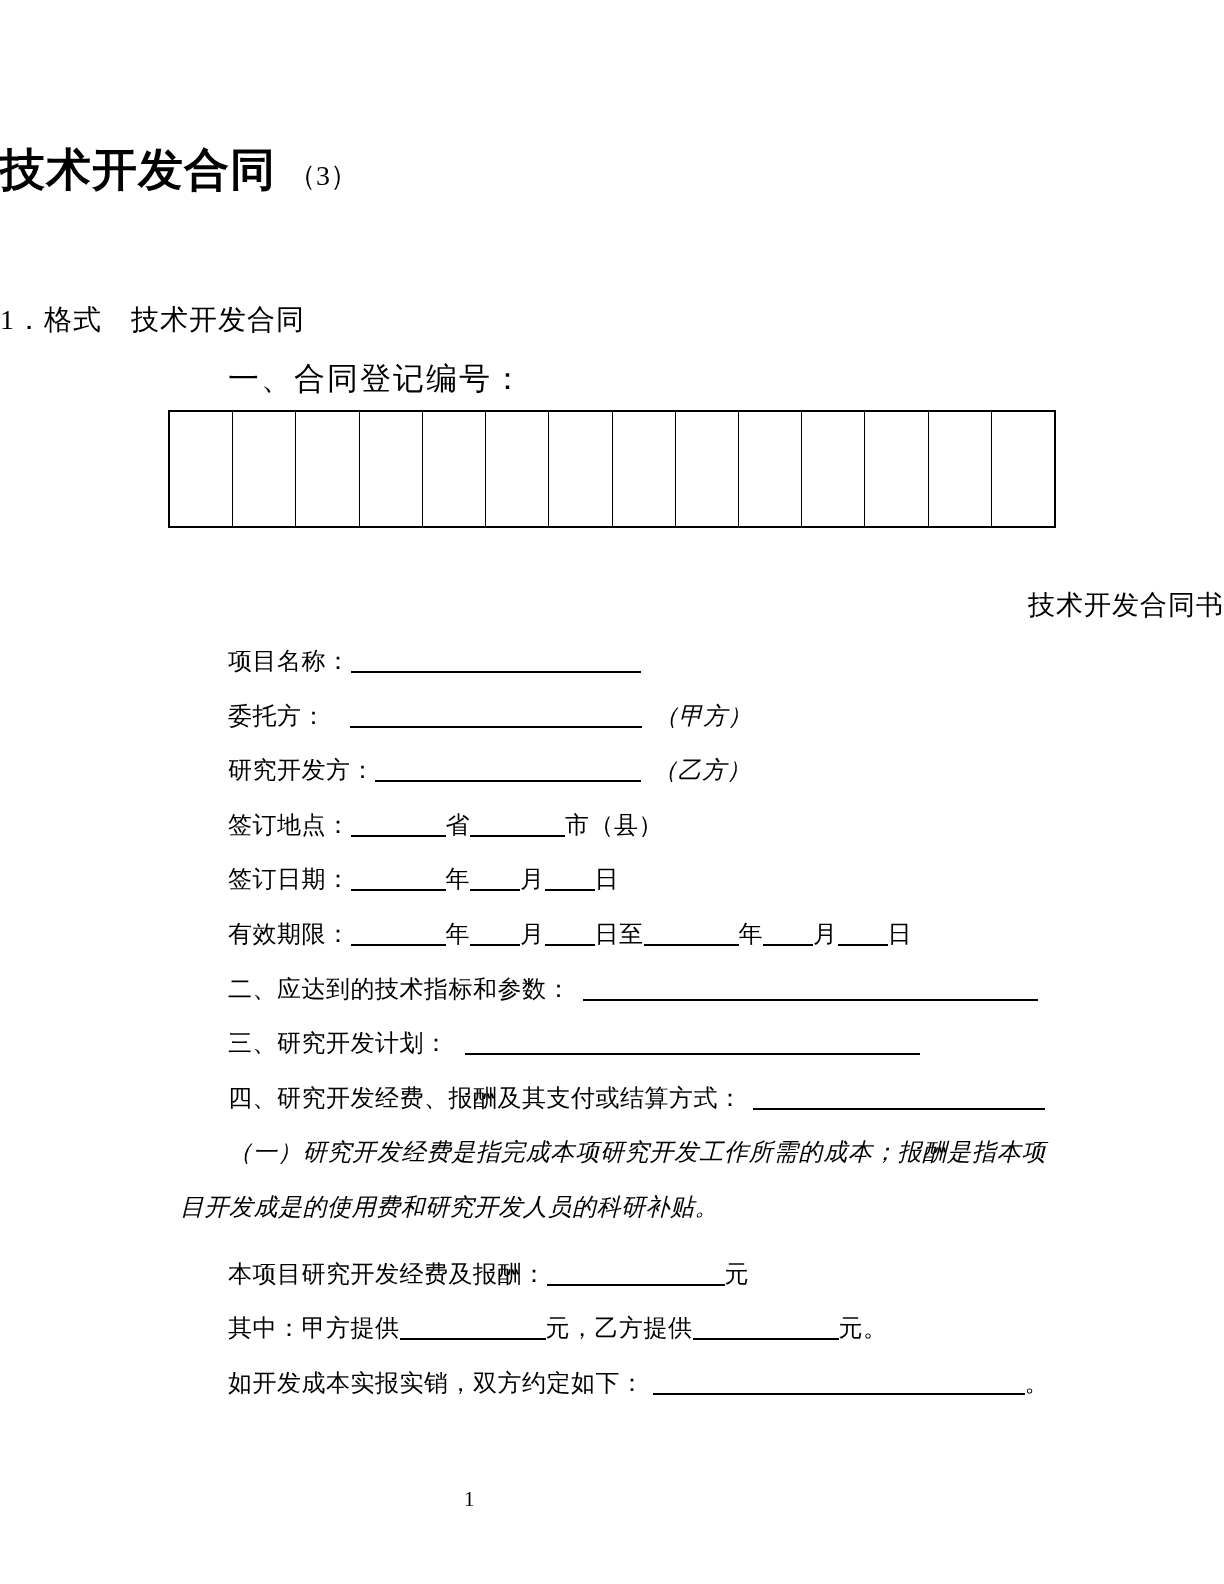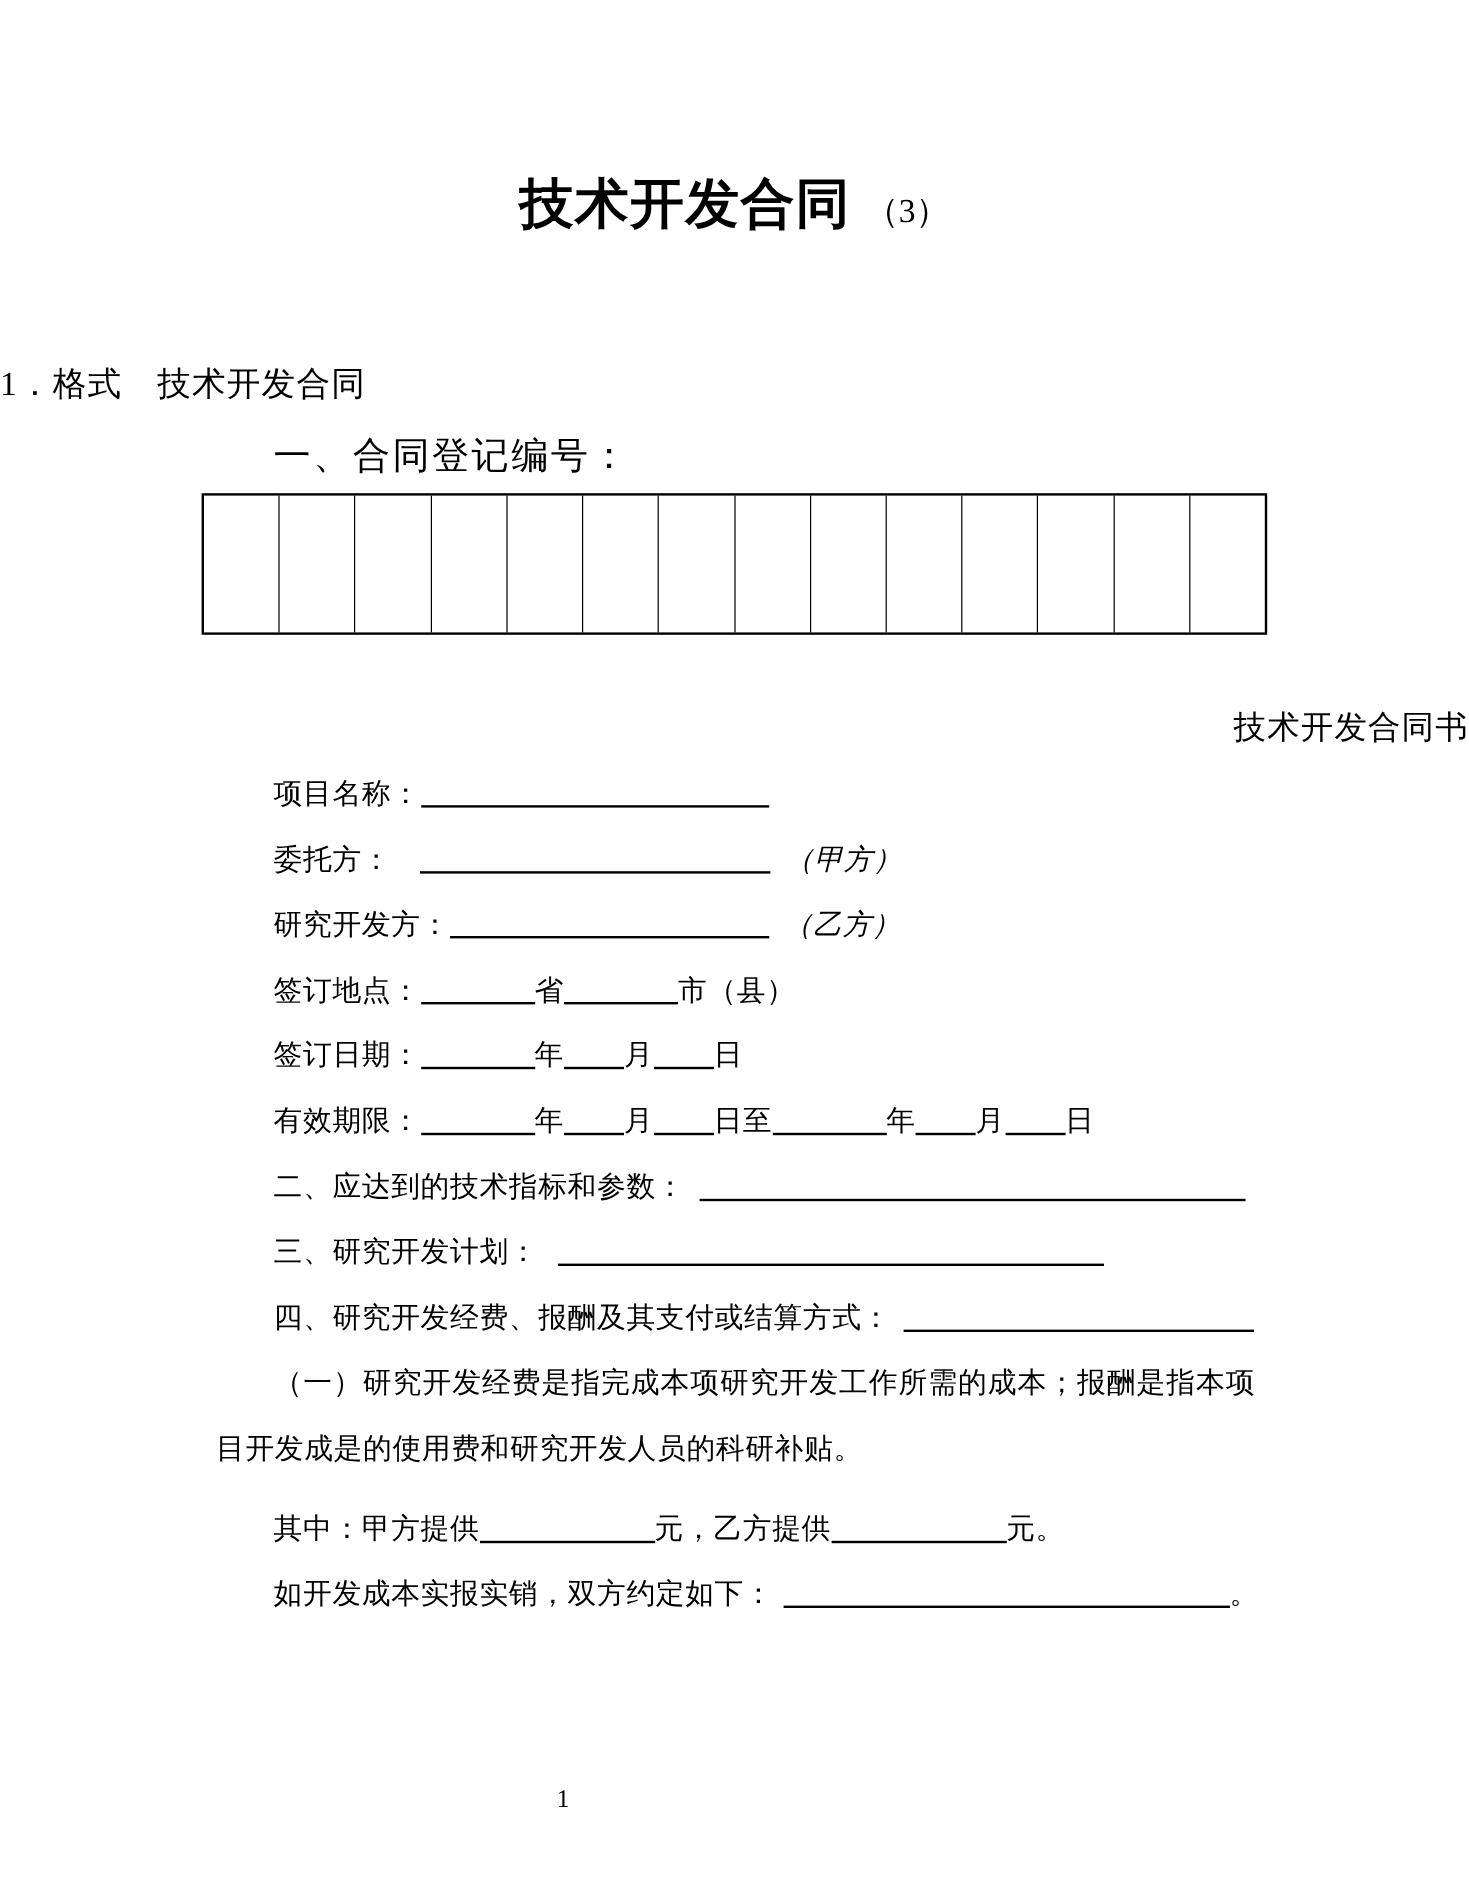--- a/index.html
+++ b/index.html
@@ -8,21 +8,21 @@
     position: relative;
     width: 1224px;
     height: 1584px;
     background: #ffffff;
     color: #000000;
     font-family: "Liberation Serif", "DejaVu Serif", serif;
     overflow: hidden;
   }
   .title {
     margin-top: 140px;
-    text-align: center;
+    text-align: left;
     line-height: 60px;
     white-space: nowrap;
   }
   .title-main {
     font-family: "Liberation Sans", "DejaVu Sans", sans-serif;
     font-weight: bold;
     font-size: 45px;
     letter-spacing: 1px;
   }
   .title-note {
@@ -88,20 +88,21 @@
   .ml12 { margin-left: 12px; font-style: italic; }
   .ml16 { margin-left: 16px; }
   .ml24 { margin-left: 24px; }
   .para {
     margin: 0 178px 0 180px;
     font-size: 24px;
     line-height: 54.6px;
     letter-spacing: 0.5px;
     text-align: justify;
     text-indent: 48px;
+    font-style: italic;
   }
   .page-number {
     position: absolute;
     left: 464px;
     top: 1486px;
     font-size: 21px;
     line-height: 26px;
   }
 </style>
 </head>
@@ -175,20 +176,23 @@
     <div class="row">
       <span>四、研究开发经费、报酬及其支付或结算方式：</span><span class="blank w292 ml10"></span>
     </div>
 
   </div>
 
   <p class="para">（一）研究开发经费是指完成本项研究开发工作所需的成本；报酬是指本项目开发成是的使用费和研究开发人员的科研补贴。</p>
 
   <div class="rows">
 
+    <div class="row">
+      <span>本项目研究开发经费及报酬：</span><span class="blank w178"></span><span>元</span>
+    </div>
 
     <div class="row">
       <span>其中：甲方提供</span><span class="blank w146"></span><span>元，乙方提供</span><span class="blank w146"></span><span>元。</span>
     </div>
 
     <div class="row">
       <span>如开发成本实报实销，双方约定如下：</span><span class="blank w372 ml8"></span><span>。</span>
     </div>
 
   </div>

